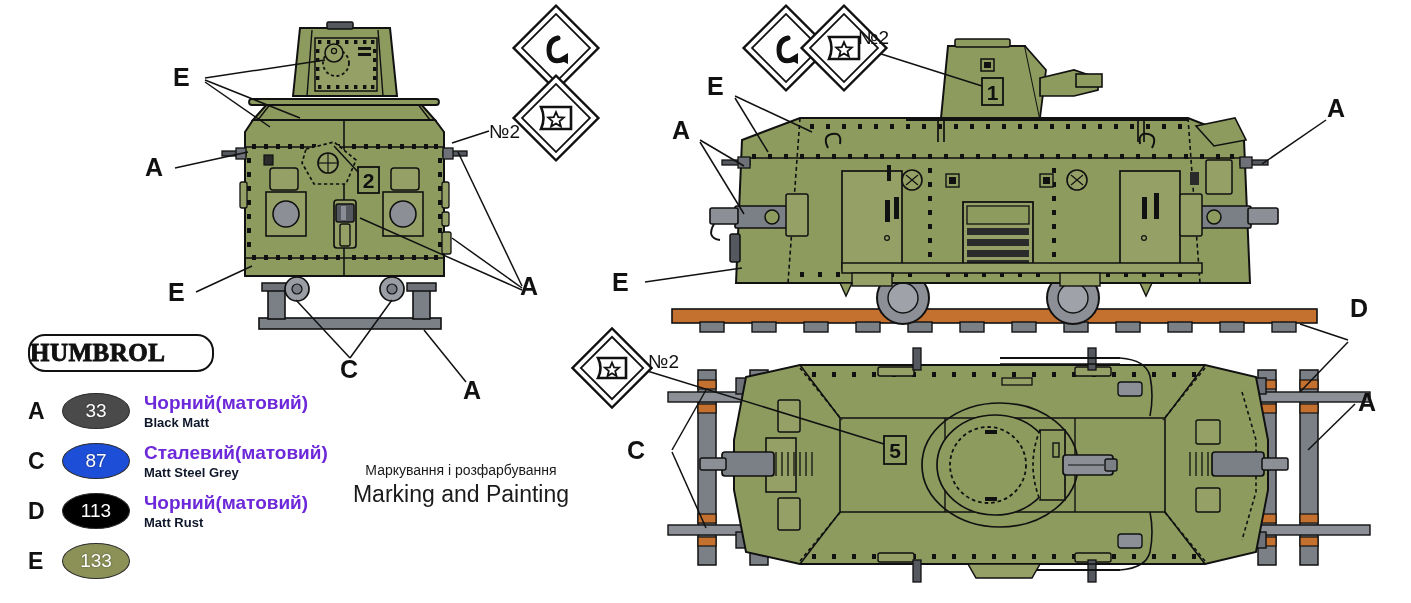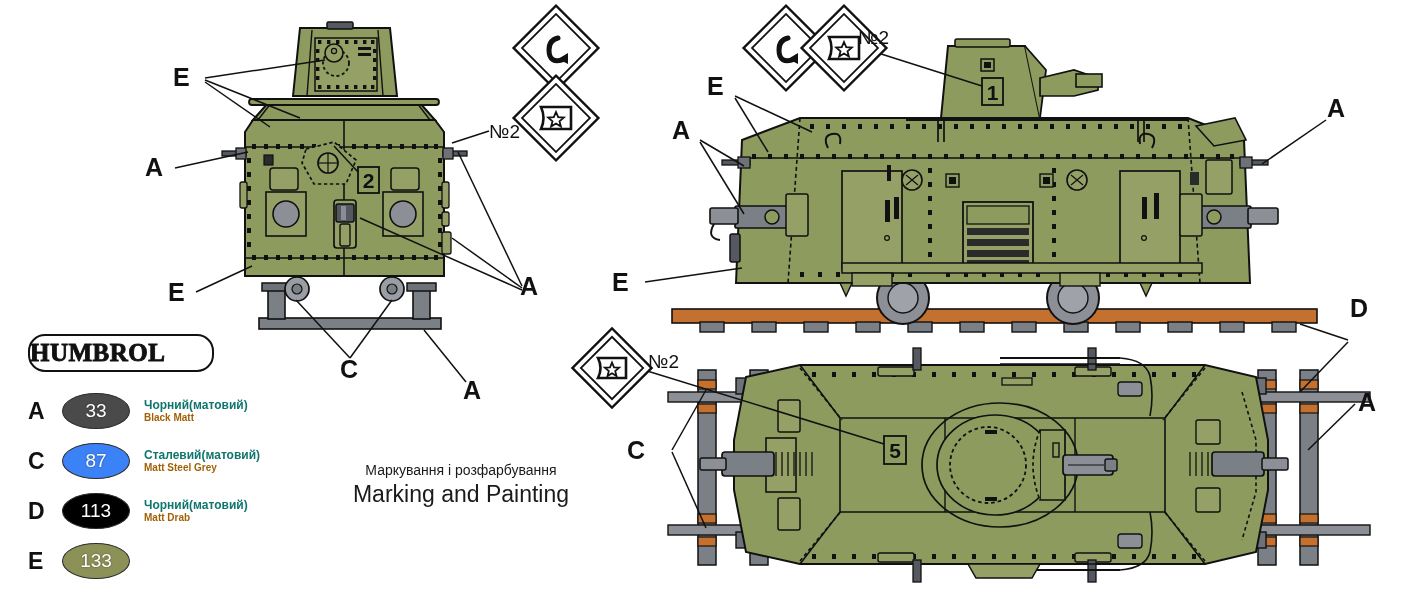--- a/index.html
+++ b/index.html
@@ -17,22 +17,22 @@
               letter-spacing:.5px;color:#111;-webkit-text-stroke:.9px #111;}
   .rows{margin-top:14px;}
   .prow{display:flex;align-items:center;height:50px;}
   .pcode{width:34px;font-size:23px;font-weight:700;color:#111;
          font-family:"Liberation Sans",sans-serif;}
   .chip{width:66px;height:34px;border-radius:50%;border:1.4px solid #2b2b2b;
         display:flex;align-items:center;justify-content:center;flex:0 0 auto;}
   .chipnum{font-size:19px;font-weight:400;color:#fff;
            text-shadow:0 0 2px rgba(0,0,0,.45);}
   .pnames{margin-left:14px;line-height:1.18;}
-  .pname-ua{font-size:12px;font-weight:700;color:#0f766e;white-space:nowrap;}
-  .pname-en{font-size:10px;font-weight:700;color:#a16207;white-space:nowrap;}
+  .pname-ua{font-size:19px;font-weight:700;color:#6d28d9;white-space:nowrap;}
+  .pname-en{font-size:13px;font-weight:700;color:#0f172a;white-space:nowrap;}
 
   
   .title-block{position:absolute;left:333px;top:462px;width:256px;text-align:center;
                line-height:1.25;}
   .title-ua{font-size:14px;color:#1a1a1a;}
   .title-en{font-size:23px;color:#1a1a1a;}
 
   
   .cl{position:absolute;font-size:25px;font-weight:700;color:#111;
       font-family:"Liberation Sans",sans-serif;line-height:1;}
@@ -707,37 +707,37 @@
         <span class="chipnum">33</span>
       </div>
       <div class="pnames">
         <div class="pname-ua">Чорний(матовий)</div>
         <div class="pname-en">Black Matt</div>
       </div>
     </div>
 
     <div class="prow">
       <div class="pcode">C</div>
-      <div class="chip" style="background: #3b82f6;">
+      <div class="chip" style="background: #1d4ed8;">
         <span class="chipnum">87</span>
       </div>
       <div class="pnames">
         <div class="pname-ua">Сталевий(матовий)</div>
         <div class="pname-en">Matt Steel Grey</div>
       </div>
     </div>
 
     <div class="prow">
       <div class="pcode">D</div>
       <div class="chip" style="background: #000000; justify-content: center;">
         <span class="chipnum">113</span>
       </div>
       <div class="pnames">
         <div class="pname-ua">Чорний(матовий)</div>
-        <div class="pname-en">Matt Drab</div>
+        <div class="pname-en">Matt Rust</div>
       </div>
     </div>
 
     <div class="prow">
       <div class="pcode">E</div>
       <div class="chip" style="background: rgb(139, 145, 87);">
         <span class="chipnum">133</span>
       </div>
     </div>
 

